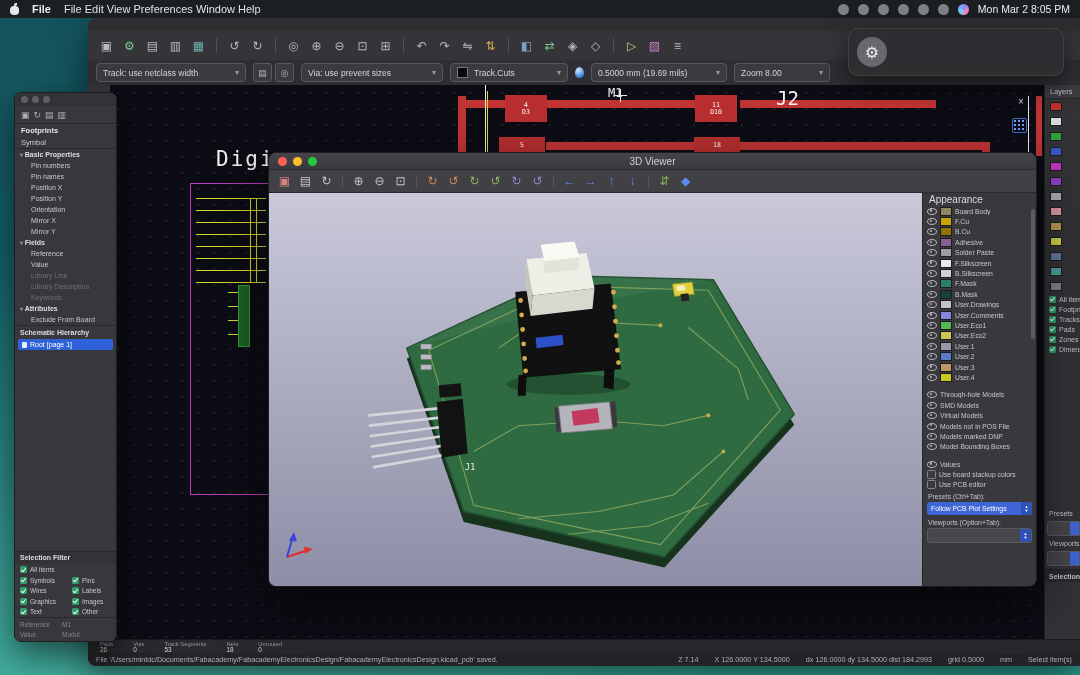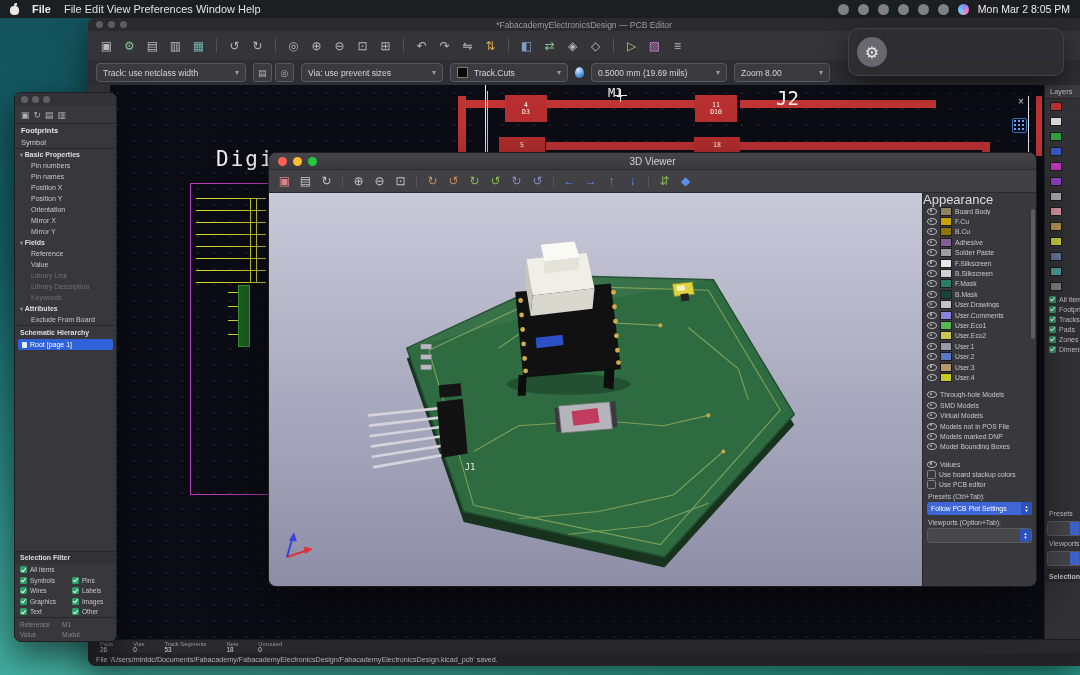--- a/index.html
+++ b/index.html
@@ -122,21 +122,21 @@
   .tl .r{background:#ff5f57;} .tl .y{background:#febc2e;} .tl .g{background:#28c840;}
   .t3-title{font-size:10px;color:#d2d2d6;}
   .t3-toolbar{height:22px;background:#414045;border-bottom:1px solid #2a2a2d;display:flex;align-items:center;padding:0 6px;gap:2px;flex:none;}
   .t3i{width:19px;height:18px;display:flex;align-items:center;justify-content:center;font-size:12px;color:#c2c2c8;border-radius:3px;flex:none;}
   .t3i.sep{width:1px;height:13px;background:#55555b;margin:0 4px;pointer-events:none;}
   .t3-content{flex:1;display:flex;min-height:0;}
   .viewport{flex:1;position:relative;min-width:0;}
   .viewport svg{display:block;width:100%;height:100%;}
   .appearance{width:113px;background:#39393d;border-left:1px solid #26262a;display:flex;flex-direction:column;
     font-size:6.8px;color:#c8c8cc;overflow:hidden;position:relative;flex:none;}
-  .ap-title{height:13px;display:flex;align-items:center;font-size:13px;color:#dcdce0;flex:none;}
+  .ap-title{height:13px;display:flex;align-items:center;padding-left:6px;font-size:10px;color:#dcdce0;flex:none;}
   .ap-row{height:10.4px;display:flex;align-items:center;gap:3px;padding:0 4px;white-space:nowrap;overflow:hidden;flex:none;}
   .ap-row .lbl{overflow:hidden;text-overflow:ellipsis;}
   .eye{width:8px;height:5px;border:1px solid #b4b4ba;border-radius:50%;position:relative;flex:none;}
   .eye::after{content:"";position:absolute;left:2.2px;top:0.8px;width:2.2px;height:2.2px;background:#b4b4ba;border-radius:50%;}
   .ap-sw{width:10px;height:7px;border:1px solid #1d1d1f;flex:none;}
   .ap-gap{height:7px;flex:none;}
   .ap-label{padding:3px 0 1px 5px;color:#c4c4c8;flex:none;}
   .ap-dd{height:13px;margin:1px 4px;border-radius:3px;display:flex;align-items:center;position:relative;padding-left:4px;font-size:6.8px;color:#fff;white-space:nowrap;overflow:hidden;flex:none;}
   .ap-dd .stp{position:absolute;right:0;top:0;bottom:0;width:11px;background:#2f52b8;border-radius:0 3px 3px 0;
     display:flex;flex-direction:column;align-items:center;justify-content:center;font-size:4px;line-height:3.5px;color:#fff;}
@@ -173,28 +173,20 @@
         <span class="mb-ic"></span>
         <span class="mb-ic"></span>
         <span class="mb-ic"></span>
         <span class="mb-ic siri"></span>
     </span>
     <span class="mb-clock">Mon Mar 2  8:05 PM</span>
   </span>
 </div>
 
 <div class="win-main">
-  <div class="titlebar">
-    <span class="dots">
-        <span class="dot"></span>
-        <span class="dot"></span>
-        <span class="dot"></span>
-      </span>
-    <span class="win-title">*FabacademyElectronicsDesign — PCB Editor</span>
-  </div>
 
   <div class="toolbar1">
     <span class="tbi">▣</span>
       <span class="tbi" style="color: rgb(126, 196, 138);">⚙</span>
       <span class="tbi">▤</span>
       <span class="tbi">▥</span>
       <span class="tbi" style="color: rgb(111, 179, 179);">▦</span>
       <span class="tbi sep"></span>
       <span class="tbi">↺</span>
       <span class="tbi">↻</span>
@@ -437,20 +429,28 @@
       </span>
 
       <span class="stat">
         <span class="sl">Unrouted</span>
         <span class="sv">0</span>
       </span>
 
   </div>
   <div class="msgbar">
     <span class="path">File '/Users/mintdc/Documents/Fabacademy/FabacademyElectronicsDesign/FabacademyElectronicsDesign.kicad_pcb' saved.</span>
+    <span style="display:flex;gap:16px;">
+      <span>Z 7.14</span>
+        <span>X 126.0000  Y 134.5000</span>
+        <span>dx 126.0000  dy 134.5000  dist 184.2993</span>
+        <span>grid 0.5000</span>
+        <span>mm</span>
+        <span>Select item(s)</span>
+    </span>
   </div>
 </div>
 
 <div class="win-props">
   <div class="pw-head">
     <span class="pw-dot"></span>
     <span class="pw-dot"></span>
     <span class="pw-dot"></span>
   </div>
   <div class="pw-tools">

